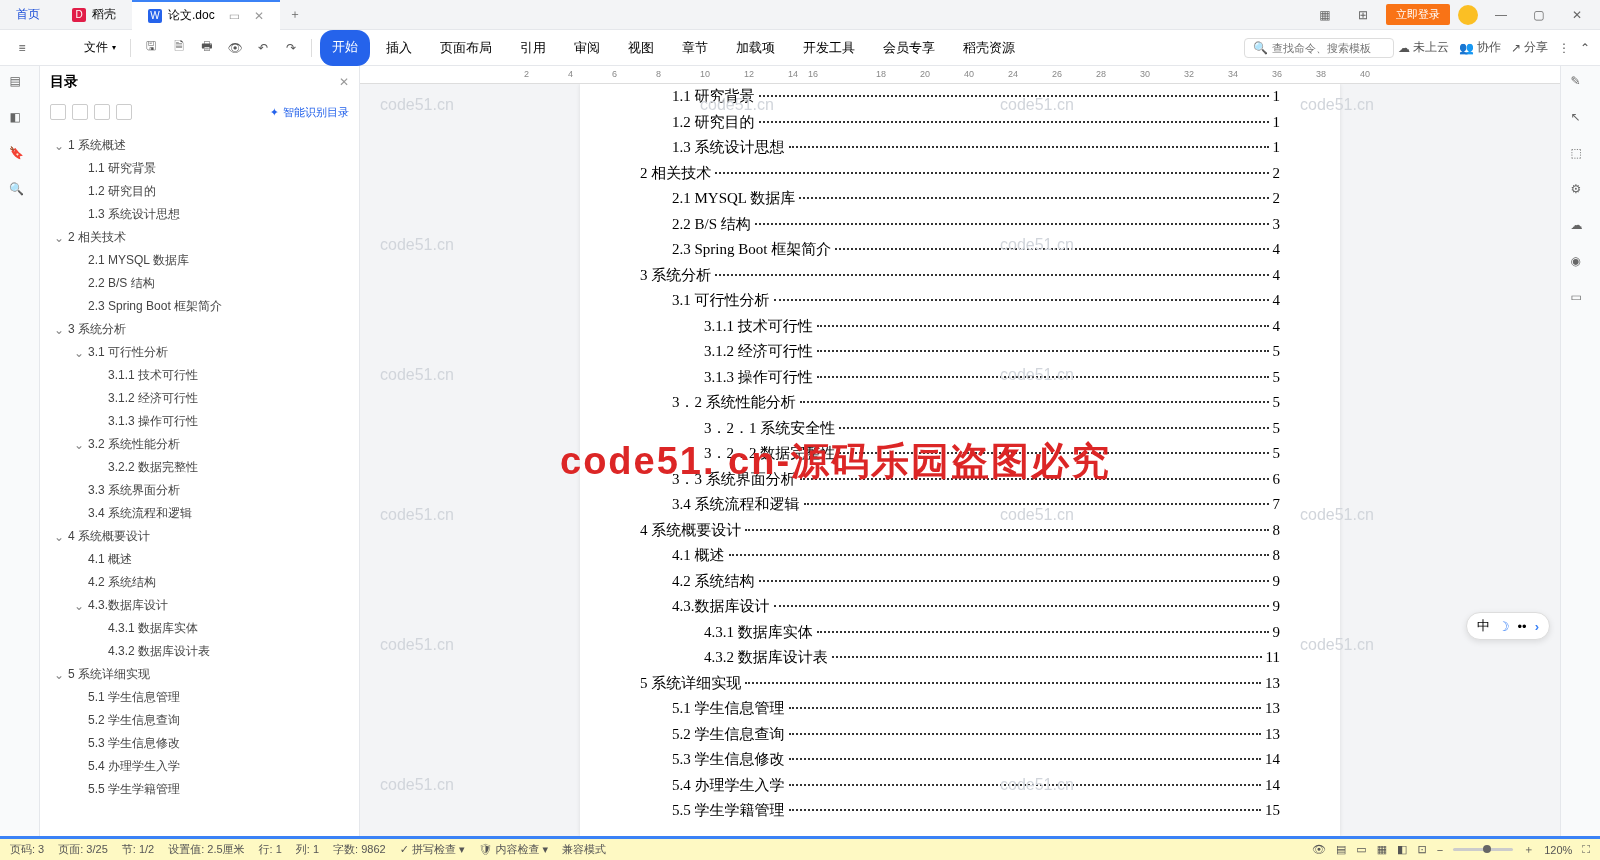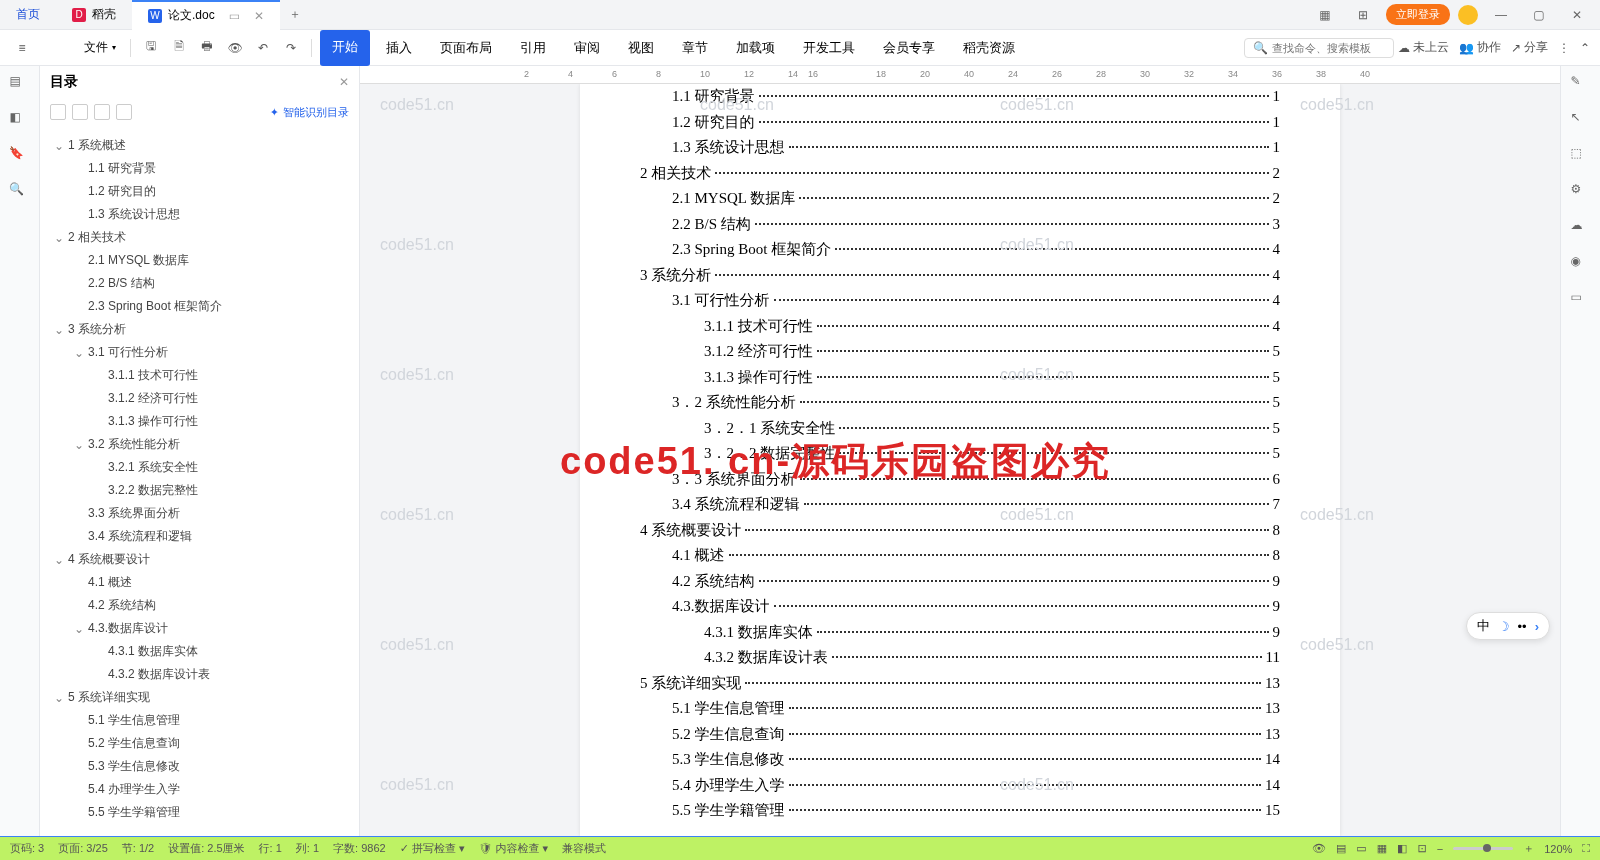--- a/index.html
+++ b/index.html
@@ -7,31 +7,31 @@
 
 
 .titlebar { height: 30px; background: #f3f4f6; display: flex; align-items: center; border-bottom: 1px solid #e5e7eb; }
 .tab { height: 30px; display: flex; align-items: center; padding: 0 16px; gap: 6px; cursor: pointer; font-size: 12px; }
 .tab.active { background: #fff; border-top: 2px solid #3b82f6; }
 .tab-home { color: #1d4ed8; }
 .tab-icon { width: 14px; height: 14px; display: inline-flex; align-items: center; justify-content: center; }
 .tab-close { color: #999; margin-left: 8px; }
 .tab-new { width: 30px; text-align: center; color: #666; cursor: pointer; }
 .titlebar-right { margin-left: auto; display: flex; align-items: center; gap: 8px; padding-right: 8px; }
-.login-btn { background: #f97316; color: #fff; padding: 3px 10px; border-radius: 10px; font-size: 11px; }
+.login-btn { background: #f97316; color: #fff; padding: 3px 10px; border-radius: 2px; font-size: 11px; }
 .avatar { width: 20px; height: 20px; border-radius: 50%; background: #fbbf24; }
 .win-btn { width: 30px; text-align: center; color: #666; cursor: pointer; }
 
 
 .menubar { height: 36px; background: #fff; display: flex; align-items: center; padding: 0 10px; gap: 4px; border-bottom: 1px solid #e5e7eb; }
 .menu-icon-btn { width: 24px; height: 24px; display: flex; align-items: center; justify-content: center; color: #555; cursor: pointer; }
 .menu-file { display: flex; align-items: center; gap: 4px; padding: 0 6px; cursor: pointer; margin-left: 40px; }
 .menu-divider { width: 1px; height: 18px; background: #ddd; margin: 0 4px; }
 .menu-tab { padding: 8px 12px; cursor: pointer; font-size: 13px; }
-.menu-tab.active { color: #2563eb; border-bottom: 2px solid #2563eb; background: #2563eb; color: #fff; border-radius: 3px; padding: 8px 12px; }
+.menu-tab.active { color: #2563eb; border-bottom: 2px solid #2563eb; background: #2563eb; color: #fff; border-radius: 13px; padding: 8px 12px; }
 .search-box { margin-left: auto; display: flex; align-items: center; gap: 4px; color: #999; border: 1px solid #ddd; border-radius: 4px; padding: 2px 8px; width: 150px; }
 .search-box input { border: none; outline: none; font-size: 11px; width: 110px; background: transparent; }
 .menubar-right { display: flex; align-items: center; gap: 10px; color: #555; font-size: 12px; }
 .menubar-right span { display: flex; align-items: center; gap: 3px; cursor: pointer; }
 
 
 .main { display: flex; height: calc(100% - 30px - 36px - 24px); }
 .left-rail { width: 40px; background: #f9fafb; border-right: 1px solid #e5e7eb; display: flex; flex-direction: column; align-items: center; padding-top: 8px; gap: 16px; }
 .left-rail-icon { width: 20px; height: 20px; color: #666; cursor: pointer; }
 
@@ -63,21 +63,21 @@
 .toc-page { white-space: nowrap; }
 .toc-l1 { padding-left: 0; }
 .toc-l2 { padding-left: 32px; }
 .toc-l3 { padding-left: 64px; }
 
 
 .right-rail { width: 40px; background: #f9fafb; border-left: 1px solid #e5e7eb; display: flex; flex-direction: column; align-items: center; padding-top: 8px; gap: 16px; }
 .right-rail-icon { width: 20px; height: 20px; color: #666; cursor: pointer; }
 
 
-.statusbar { height: 24px; background: #bef264; border-top: 1px solid #3b82f6; display: flex; align-items: center; padding: 0 10px; font-size: 11px; color: #555; gap: 14px; }
+.statusbar { height: 24px; background: #fef9c3; border-top: 3px solid #3b82f6; display: flex; align-items: center; padding: 0 10px; font-size: 11px; color: #555; gap: 14px; }
 .statusbar-right { margin-left: auto; display: flex; align-items: center; gap: 10px; }
 .status-item { cursor: pointer; }
 .zoom-slider { width: 60px; height: 3px; background: #ccc; position: relative; border-radius: 2px; }
 .zoom-thumb { width: 8px; height: 8px; background: #666; border-radius: 50%; position: absolute; top: -3px; left: 50%; }
 
 
 .watermark { position: absolute; color: #d1d5db; font-size: 16px; pointer-events: none; }
 .big-red { position: absolute; color: #dc2626; font-size: 38px; font-weight: bold; left: 200px; top: 370px; pointer-events: none; letter-spacing: 2px; z-index: 10; }
 .ime-float { position: absolute; bottom: 220px; right: 50px; background: #fff; border: 1px solid #ddd; border-radius: 16px; padding: 4px 10px; display: flex; align-items: center; gap: 8px; box-shadow: 0 2px 6px rgba(0,0,0,0.1); font-size: 13px; }
 .ime-float .moon { color: #3b82f6; }
@@ -214,24 +214,20 @@
           <span class="tree-chevron"></span>
           <span>3.1.2 经济可行性</span>
         </div>
         <div class="tree-item tree-l3">
           <span class="tree-chevron"></span>
           <span>3.1.3 操作可行性</span>
         </div>
         <div class="tree-item tree-l2">
           <span class="tree-chevron">⌄</span>
           <span>3.2 系统性能分析</span>
-        </div>
-        <div class="tree-item tree-l3">
-          <span class="tree-chevron"></span>
-          <span>3.2.1 系统安全性</span>
         </div>
         <div class="tree-item tree-l3">
           <span class="tree-chevron"></span>
           <span>3.2.2 数据完整性</span>
         </div>
         <div class="tree-item tree-l2">
           <span class="tree-chevron"></span>
           <span>3.3 系统界面分析</span>
         </div>
         <div class="tree-item tree-l2">

